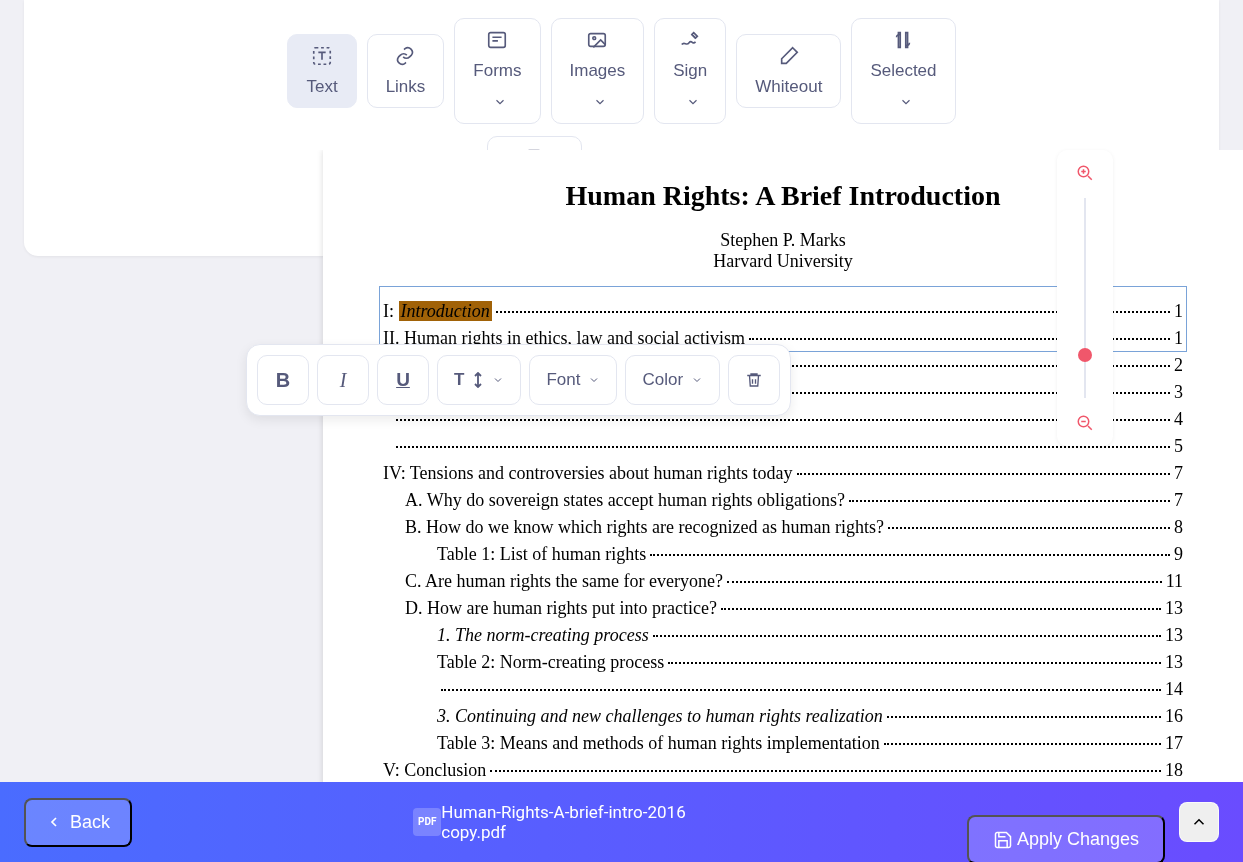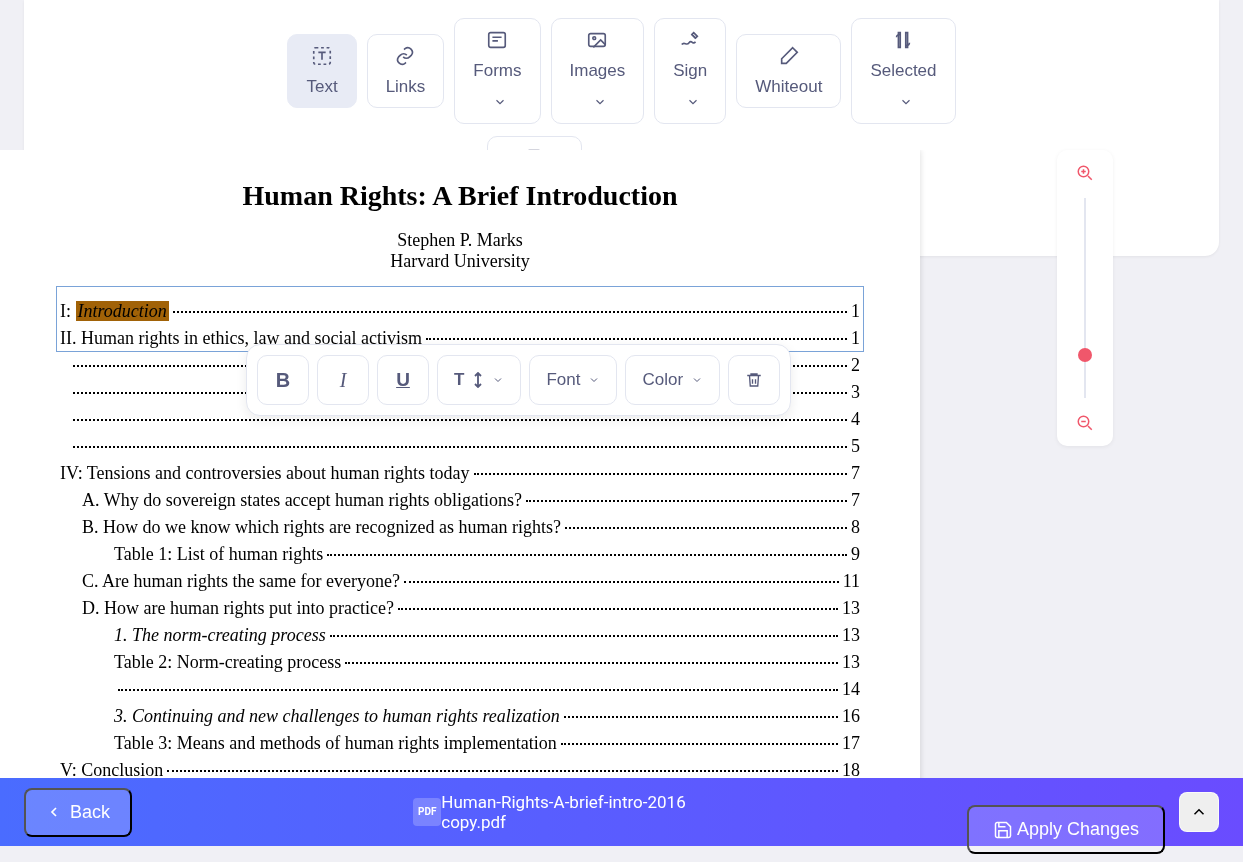--- a/index.html
+++ b/index.html
@@ -5,42 +5,42 @@
 *{box-sizing:border-box;margin:0;padding:0;}
 body{font-family:-apple-system,BlinkMacSystemFont,'Segoe UI',Roboto,sans-serif;background:#f0f0f5;width:1243px;height:862px;overflow:hidden;position:relative;}
 .toolbar{background:#fff;border-radius:0 0 14px 14px;margin:0 24px;padding:18px 18px 14px;box-shadow:0 1px 3px rgba(0,0,0,0.06);}
 .toolbar-row{display:flex;gap:10px;justify-content:center;align-items:center;flex-wrap:wrap;}
 .toolbar-row + .toolbar-row{margin-top:12px;}
 .tool-btn{display:inline-flex;align-items:center;gap:10px;padding:10px 18px;border:1px solid #e3e6f0;border-radius:10px;background:#fff;color:#565a7b;font-size:17px;cursor:pointer;white-space:nowrap;flex-direction:column;}
 .tool-btn.active{background:#e8ebf5;border-color:#e8ebf5;}
 .tool-btn .icn{width:22px;height:22px;display:inline-flex;align-items:center;justify-content:center;color:#565a7b;}
 .tool-btn .chev{margin-left:6px;}
 .icon-btn{width:48px;height:48px;display:inline-flex;align-items:center;justify-content:center;border:1px solid #e3e6f0;border-radius:10px;background:#fff;color:#565a7b;cursor:pointer;}
-.workspace{position:absolute;top:150px;left:0;right:0;bottom:75px;display:flex;justify-content:flex-start;overflow:hidden;}
+.workspace{position:absolute;top:150px;left:0;right:0;bottom:75px;display:flex;justify-content:flex-end;overflow:hidden;}
 .page{width:920px;background:#fff;box-shadow:0 0 6px rgba(0,0,0,0.15);padding:30px 60px 0;position:relative;font-family:'Times New Roman',Times,serif;color:#000;}
 .doc-title{font-size:28px;font-weight:700;text-align:center;margin-bottom:18px;}
 .doc-author,.doc-affil{text-align:center;font-size:18px;}
 .toc-wrap{margin-top:26px;position:relative;}
 .sel-box{position:absolute;left:-4px;top:-12px;right:-4px;height:66px;border:1px solid #7aa3d8;pointer-events:none;}
 .toc-line{display:flex;align-items:baseline;font-size:18px;line-height:26px;margin:1px 0;}
 .toc-line .lbl{white-space:nowrap;}
 .toc-line .dots{flex:1;border-bottom:2px dotted #000;margin:0 4px;position:relative;top:-4px;}
 .toc-line .pg{white-space:nowrap;}
 .ind1{padding-left:22px;}.ind2{padding-left:54px;}.ind3{padding-left:54px;}
 .ital{font-style:italic;}
 .hl{background:#a16207;padding:0 2px;}
 .float-toolbar{position:absolute;left:246px;top:344px;z-index:40;background:#fff;border:1px solid #e3e6f0;border-radius:14px;padding:10px;display:flex;gap:8px;box-shadow:0 4px 12px rgba(0,0,0,0.08);}
 .ft-btn{height:50px;min-width:52px;padding:0 16px;border:1px solid #e3e6f0;border-radius:10px;background:#fff;color:#565a7b;display:inline-flex;align-items:center;justify-content:center;gap:8px;font-size:17px;cursor:pointer;}
 .ft-btn.bold{font-weight:700;font-size:20px;}
 .ft-btn.ital{font-style:italic;font-size:20px;font-family:'Times New Roman',serif;}
 .zoom-panel{position:absolute;right:130px;top:150px;width:56px;background:#fff;border-radius:10px;padding:14px 0;display:flex;flex-direction:column;align-items:center;box-shadow:0 1px 4px rgba(0,0,0,0.06);}
 .zoom-btn{color:#f0576b;cursor:pointer;font-size:18px;}
 .zoom-track{flex:none;height:200px;width:2px;background:#e3e6f0;margin:16px 0;position:relative;}
 .zoom-thumb{position:absolute;left:-6px;top:150px;width:14px;height:14px;border-radius:50%;background:#f0576b;}
-.bottom-bar{position:absolute;left:0;right:0;bottom:16px;height:68px;background:linear-gradient(90deg,#4a6cff 0%,#6a4cff 100%);display:flex;align-items:center;padding:0 24px;color:#fff;}
+.bottom-bar{position:absolute;left:0;right:0;bottom:0;height:80px;background:linear-gradient(90deg,#4a6cff 0%,#6a4cff 100%);display:flex;align-items:center;padding:0 24px;color:#fff;}
 .back-btn{display:inline-flex;align-items:center;gap:8px;padding:12px 20px;border-radius:8px;background:rgba(255,255,255,0.18);color:#fff;font-size:18px;cursor:pointer;}
 .file-info{display:flex;align-items:center;margin:14px auto;font-size:17px;line-height:20px;}
 .pdf-badge{width:28px;height:28px;border-radius:4px;background:rgba(255,255,255,0.22);display:inline-flex;align-items:center;justify-content:center;font-size:10px;font-weight:700;}
 .apply-btn{display:inline-flex;align-items:center;gap:4px;padding:12px 24px;border-radius:8px;background:rgba(255,255,255,0.18);color:#fff;font-size:18px;cursor:pointer;margin-top:35px;}
 .scrolltop{width:40px;height:40px;border-radius:8px;border:1.5px solid rgba(255,255,255,0.7);display:inline-flex;align-items:center;justify-content:center;margin-left:14px;cursor:pointer;}
 svg{display:block;}
 </style>
 </head>
 <body>
 

